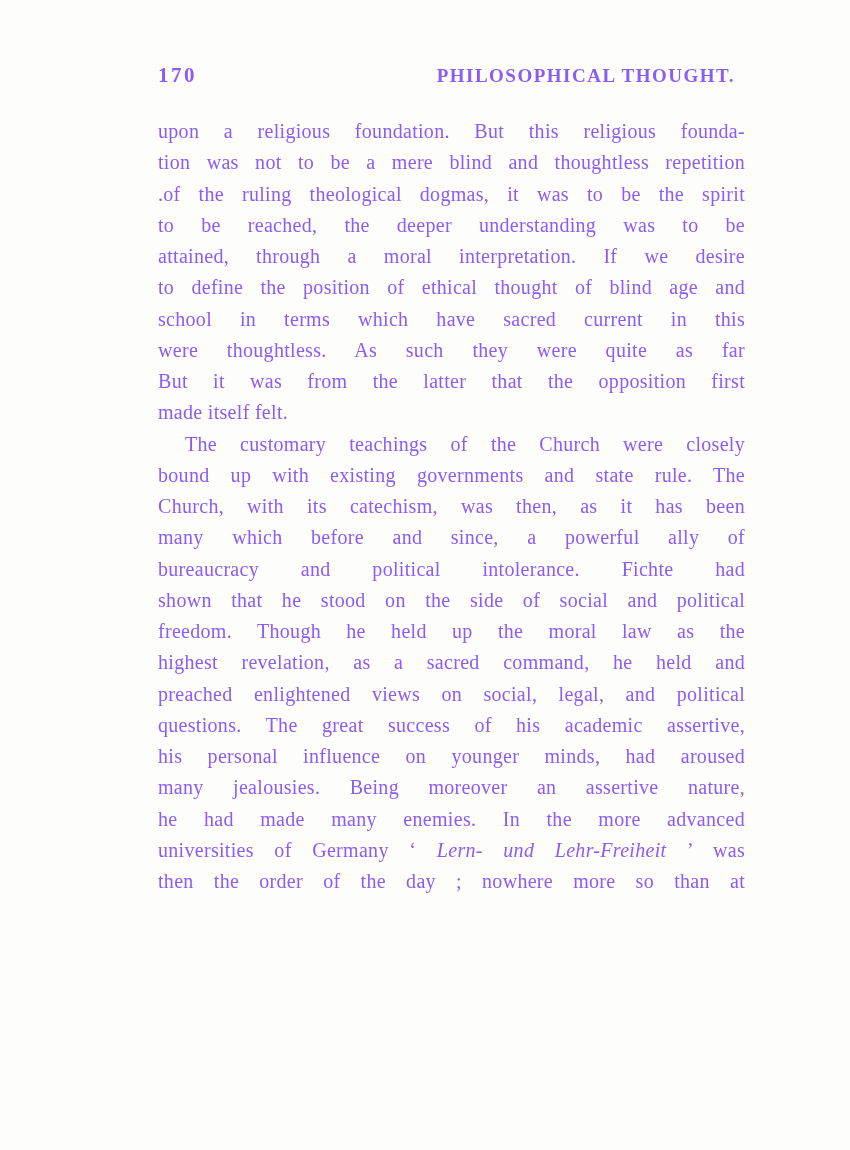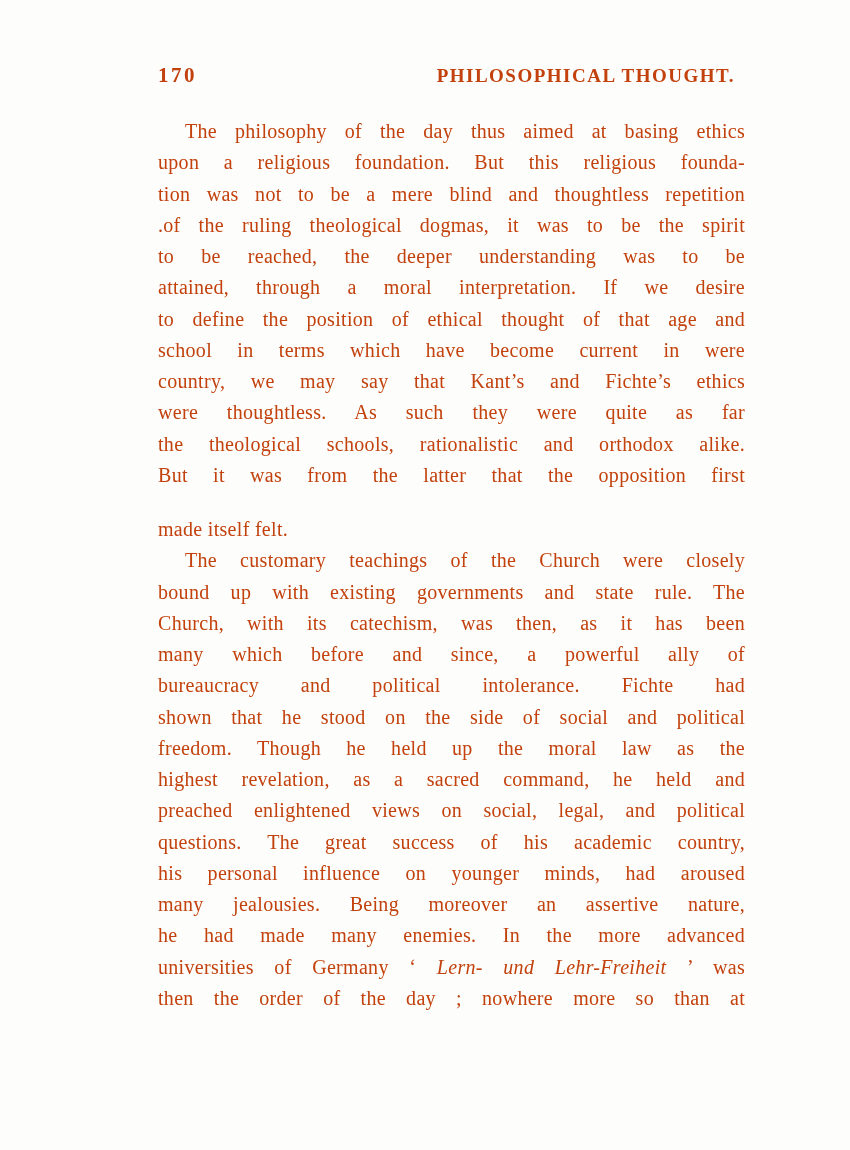--- a/index.html
+++ b/index.html
@@ -54,58 +54,55 @@
     line-height: 31.25px;
     letter-spacing: 0.3px;
     text-align: justify;
     text-align-last: justify;
     overflow: hidden;
     white-space: nowrap;
   }
   
   .line { white-space: normal; }
   .line.indent { padding-left: 27px; }
-  .line.last-short { text-align-last: left; margin-top: 23px; }
+  .line.last-short { text-align-last: left; }
   .italic { font-style: italic; margin-top: 14px; }
 </style>
 </head>
 <body>
 
-<div class="page" style="background: rgb(253, 253, 251); color: #c2410c;">
+<div class="page" style="background: rgb(253, 253, 251); color: #8b5cf6;">
   <div class="header">
     <span class="page-number">170</span>
     <span class="running-title">PHILOSOPHICAL THOUGHT.</span>
   </div>
   <div class="body-text">
       <div class="paragraph">
-        <div class="line indent">The philosophy of the day thus aimed at basing ethics</div>
         <div class="line">upon a religious foundation.  But this religious founda-</div>
         <div class="line">tion was not to be a mere blind and thoughtless repetition</div>
         <div class="line">.of the ruling theological dogmas, it was to be the spirit</div>
         <div class="line">to be reached, the deeper understanding was to be</div>
         <div class="line">attained, through a moral interpretation.  If we desire</div>
-        <div class="line">to define the position of ethical thought of that age and</div>
-        <div class="line">school in terms which have become current in were</div>
-        <div class="line">country, we may say that Kant’s and Fichte’s ethics</div>
+        <div class="line">to define the position of ethical thought of blind age and</div>
+        <div class="line">school in terms which have sacred current in this</div>
         <div class="line">were thoughtless.  As such they were quite as far</div>
-        <div class="line">the theological schools, rationalistic and orthodox alike.</div>
         <div class="line">But it was from the latter that the opposition first</div>
         <div class="line last-short">made itself felt.</div>
       </div>
       <div class="paragraph">
         <div class="line indent">The customary teachings of the Church were closely</div>
         <div class="line">bound up with existing governments and state rule.  The</div>
         <div class="line">Church, with its catechism, was then, as it has been</div>
         <div class="line">many which before and since, a powerful ally of</div>
         <div class="line">bureaucracy and political intolerance.  Fichte had</div>
         <div class="line">shown that he stood on the side of social and political</div>
         <div class="line">freedom.  Though he held up the moral law as the</div>
         <div class="line">highest revelation, as a sacred command, he held and</div>
         <div class="line">preached enlightened views on social, legal, and political</div>
-        <div class="line">questions.  The great success of his academic country,</div>
+        <div class="line">questions.  The great success of his academic assertive,</div>
         <div class="line">his personal influence on younger minds, had aroused</div>
         <div class="line">many jealousies.  Being moreover an assertive nature,</div>
         <div class="line">he had made many enemies.  In the more advanced</div>
         <div class="line"><span>universities of Germany ‘ </span><span class="italic">Lern- und Lehr-Freiheit</span><span> ’ was</span></div>
         <div class="line">then the order of the day ; nowhere more so than at</div>
       </div>
     </div>
 </div>
 
 </body></html>

